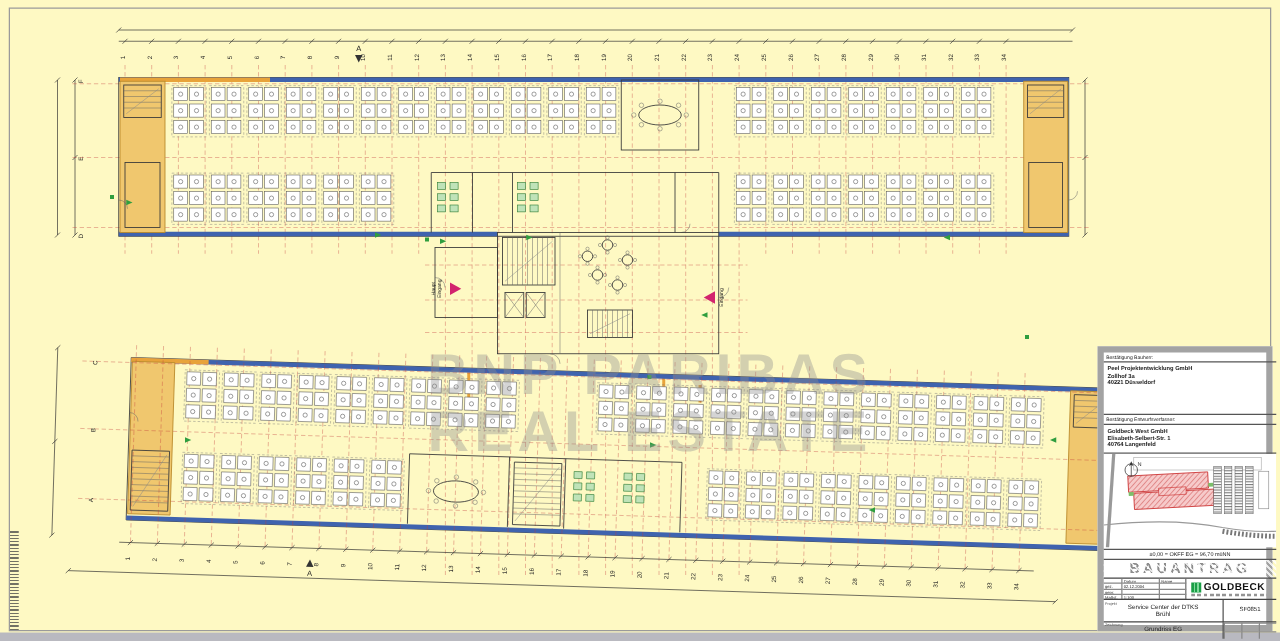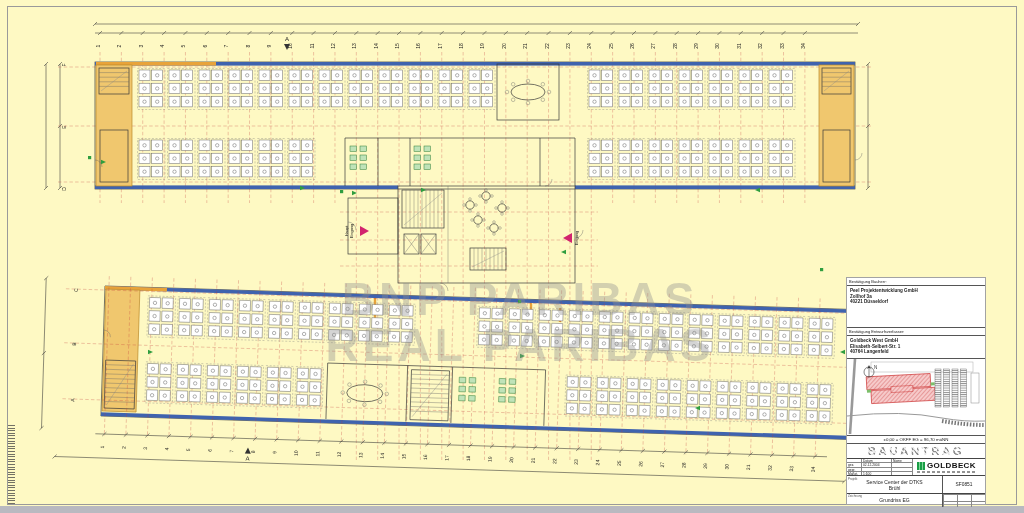--- a/index.html
+++ b/index.html
@@ -11,22 +11,22 @@
   .plot-stamp{position:absolute;left:8px;top:424px;width:7px;height:80px;opacity:.75;
               background:repeating-linear-gradient(0deg,#444 0 1px,transparent 1px 2.6px);}
   #plan{position:absolute;left:0;top:0;width:1024px;height:513px;}
 
   
   .watermark{position:absolute;left:325px;top:276px;width:390px;text-align:center;
              font-weight:700;color:#8f8f8f;opacity:.38;line-height:46px;letter-spacing:4px;
              font-size:46px;pointer-events:none;z-index:30;white-space:nowrap;}
 
   
-  .tblock{position:absolute;left:846px;top:277px;width:140px;height:228px;background:#fff;
-          border:1px solid #a3a3a3;box-sizing:border-box;z-index:20;font-size:4.5px;}
+  .tblock{position:absolute;left:878px;top:277px;width:140px;height:228px;background:#fff;
+          border:5px solid #a3a3a3;box-sizing:border-box;z-index:20;font-size:4.5px;}
   .tb-sec{position:absolute;left:0;width:138px;box-sizing:border-box;}
   .tb-head{height:7px;line-height:7px;padding-left:2px;font-size:4px;color:#222;
            border-bottom:.5px solid #555;}
   .tb-addr{padding:2px 0 0 3px;font-weight:700;font-size:4.6px;line-height:5.6px;}
   .hr{position:absolute;left:0;width:138px;border-top:.5px solid #555;}
   .sitemap{position:absolute;left:0;top:81px;width:138px;height:75px;}
   .level-note{position:absolute;left:0;top:157px;width:138px;text-align:center;font-size:4.4px;
               line-height:8px;border-top:.5px solid #555;}
   .stamp-wrap{position:absolute;left:0;top:165px;width:138px;height:15px;border-top:.5px solid #555;}
   .stamp{position:relative;display:block;text-align:center;font-weight:700;font-size:11.5px;
@@ -1405,21 +1405,21 @@
         <polygon points="845,349.8 845,354.2 840,352" fill="#2f9e3f"></polygon>
         <rect x="88" y="156" width="3.2" height="3.2" fill="#2f9e3f"></rect>
         <rect x="518" y="300" width="3.2" height="3.2" fill="#2f9e3f"></rect>
         <rect x="340" y="190" width="3.2" height="3.2" fill="#2f9e3f"></rect>
         <rect x="820" y="268" width="3.2" height="3.2" fill="#2f9e3f"></rect>
       </g>
     </svg>
 
   <div class="watermark">
     <div>BNP PARIBAS</div>
-    <div>REAL PARIBAS</div>
+    <div>REAL ESTATE</div>
   </div>
 
   <div class="tblock">
 
     <div class="tb-sec" style="top:0">
       <div class="tb-head">Bestätigung  Bauherr:</div>
       <div class="tb-addr">
         <div>Peel Projektentwicklung GmbH</div>
         <div>Zollhof 3a</div>
         <div>40221 Düsseldorf</div>

